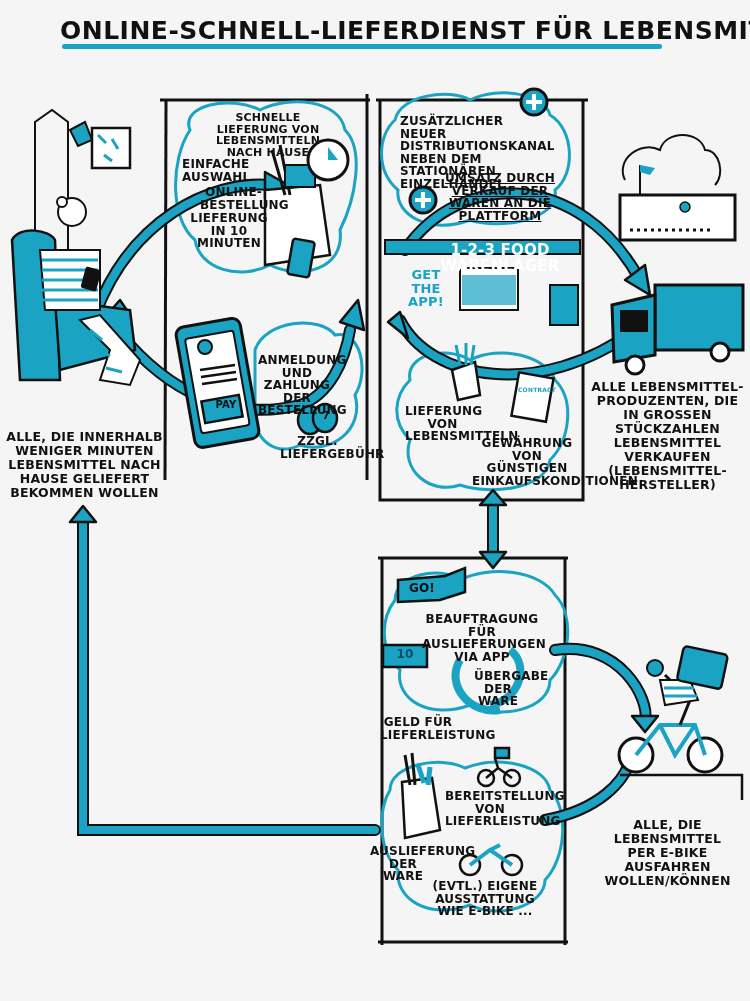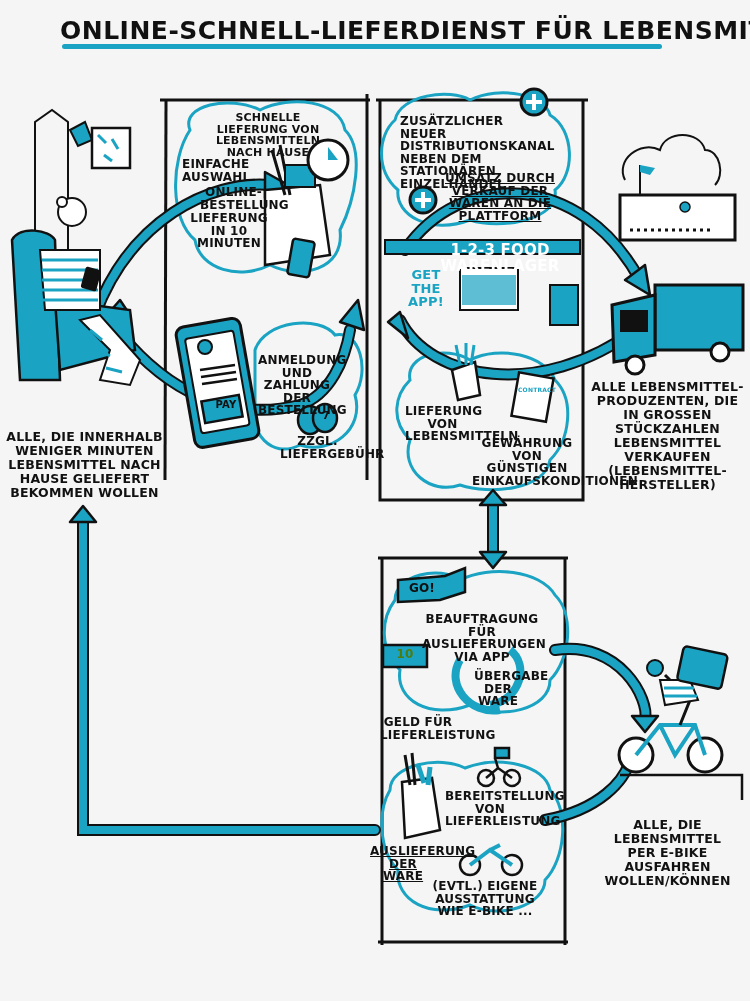--- a/index.html
+++ b/index.html
@@ -193,18 +193,18 @@
 <div class="abs hand lbl-s" style="left:400px;top:115px;width:150px;text-align:left;">Zusätzlicher neuer Distributionskanal neben dem stationären Einzelhandel</div>
 <div class="abs hand lbl-s" style="left:430px;top:172px;width:140px;text-decoration:underline;">Umsatz durch Verkauf der Waren an die Plattform</div>
 <div class="abs hand" style="left:420px;top:243px;width:160px;font-size:15px;color:#fff;text-align:center;">1-2-3 Food Warenlager</div>
 <div class="abs hand" style="left:405px;top:268px;width:42px;font-size:13px;color:#1aa3c2;text-align:center;">Get the App!</div>
 <div class="abs hand lbl-s" style="left:405px;top:405px;width:75px;">Lieferung von Lebensmitteln</div>
 <div class="abs hand lbl-s" style="left:472px;top:437px;width:110px;">Gewährung von günstigen Einkaufskonditionen</div>
 <div class="abs hand" style="left:518px;top:387px;width:34px;font-size:6px;color:#1aa3c2;text-align:center;">Contract</div>
 
 <div class="abs hand" style="left:405px;top:582px;width:30px;font-size:12px;color:#111;text-align:right;">Go!</div>
 <div class="abs hand lbl-s" style="left:422px;top:613px;width:120px;">Beauftragung für Auslieferungen via App</div>
-<div class="abs hand" style="left:388px;top:648px;width:34px;font-size:12px;color:#4d7c0f;text-align:center;">10</div>
+<div class="abs hand" style="left:388px;top:648px;width:34px;font-size:12px;color:#0c4a6e;text-align:center;">10</div>
 <div class="abs hand lbl-s" style="left:380px;top:676px;width:76px;margin-top:40px;">Geld für Lieferleistung</div>
 <div class="abs hand lbl-s" style="left:474px;top:670px;width:48px;">Übergabe der Ware</div>
-<div class="abs hand lbl-s" style="left:370px;top:845px;width:66px;text-decoration:underline;">Auslieferung der Ware</div>
+<div class="abs hand lbl-s" style="left:370px;top:845px;width:66px;">Auslieferung der Ware</div>
 <div class="abs hand lbl-s" style="left:445px;top:790px;width:90px;">Bereitstellung von Lieferleistung</div>
 <div class="abs hand lbl-s" style="left:425px;top:880px;width:120px;">(evtl.) Eigene Ausstattung wie E-Bike ...</div>
 
 </body></html>

